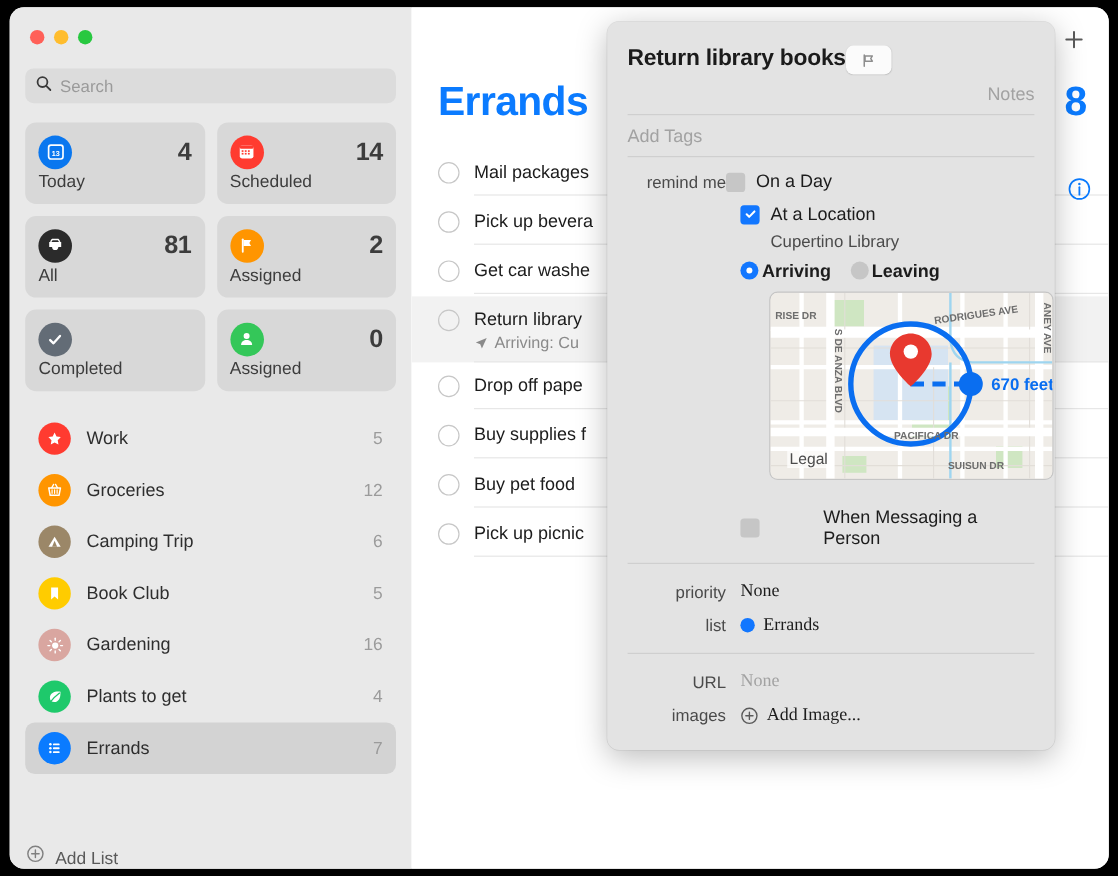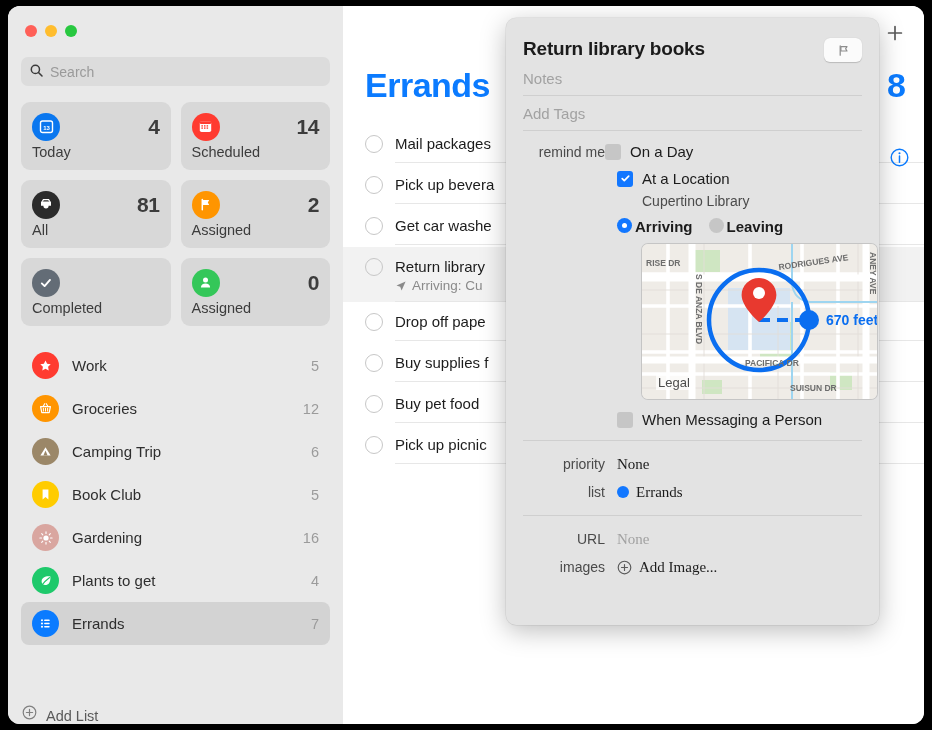--- a/index.html
+++ b/index.html
@@ -261,21 +261,20 @@
     background: #e3e3e3;
     border-radius: 10px;
     box-shadow: 0 6px 26px rgba(0,0,0,0.26), 0 0 0 0.5px rgba(0,0,0,0.10);
     box-sizing: border-box;
     padding: 0 17px;
     z-index: 20;
   }
   .pop-title-row {
     display: flex;
     align-items: flex-start;
-    justify-content: space-between;
     padding-top: 20px;
   }
   .pop-title {
     font-size: 19px;
     font-weight: bold;
     color: #1b1b1b;
     letter-spacing: -0.2px;
   }
   .flag-btn {
     width: 38px; height: 24px;
@@ -286,21 +285,21 @@
     align-items: center;
     justify-content: center;
     flex: 0 0 auto;
   }
   .pop-field {
     font-size: 15px;
     color: #a2a2a2;
     padding: 9px 0 8px 0;
     border-bottom: 1px solid #cfcfcf;
   }
-  .pop-field.first { padding-top: 8px; }
+  .pop-field.first { padding-top: 8px; text-align: right; }
 
   .remind-block { padding-top: 12px; }
   .rm-line {
     display: flex;
     align-items: center;
     margin-bottom: 10px;
   }
   .rm-label {
     width: 82px;
     text-align: right;
@@ -392,22 +391,23 @@
     font-size: 13px;
     color: #4c4c4c;
     background: rgba(255,255,255,0.72);
     padding: 0 2px;
   }
 
   .msg-line {
     display: flex;
     align-items: center;
     margin-left: 94px;
-    margin-top: 12px;
+    margin-top: 24px;
     padding-bottom: 12px;
+    gap: 44px;
   }
   .pop-sep {
     border-bottom: 1px solid #cfcfcf;
   }
   .kv-row {
     display: flex;
     align-items: center;
     height: 28px;
   }
   .kv-key {

